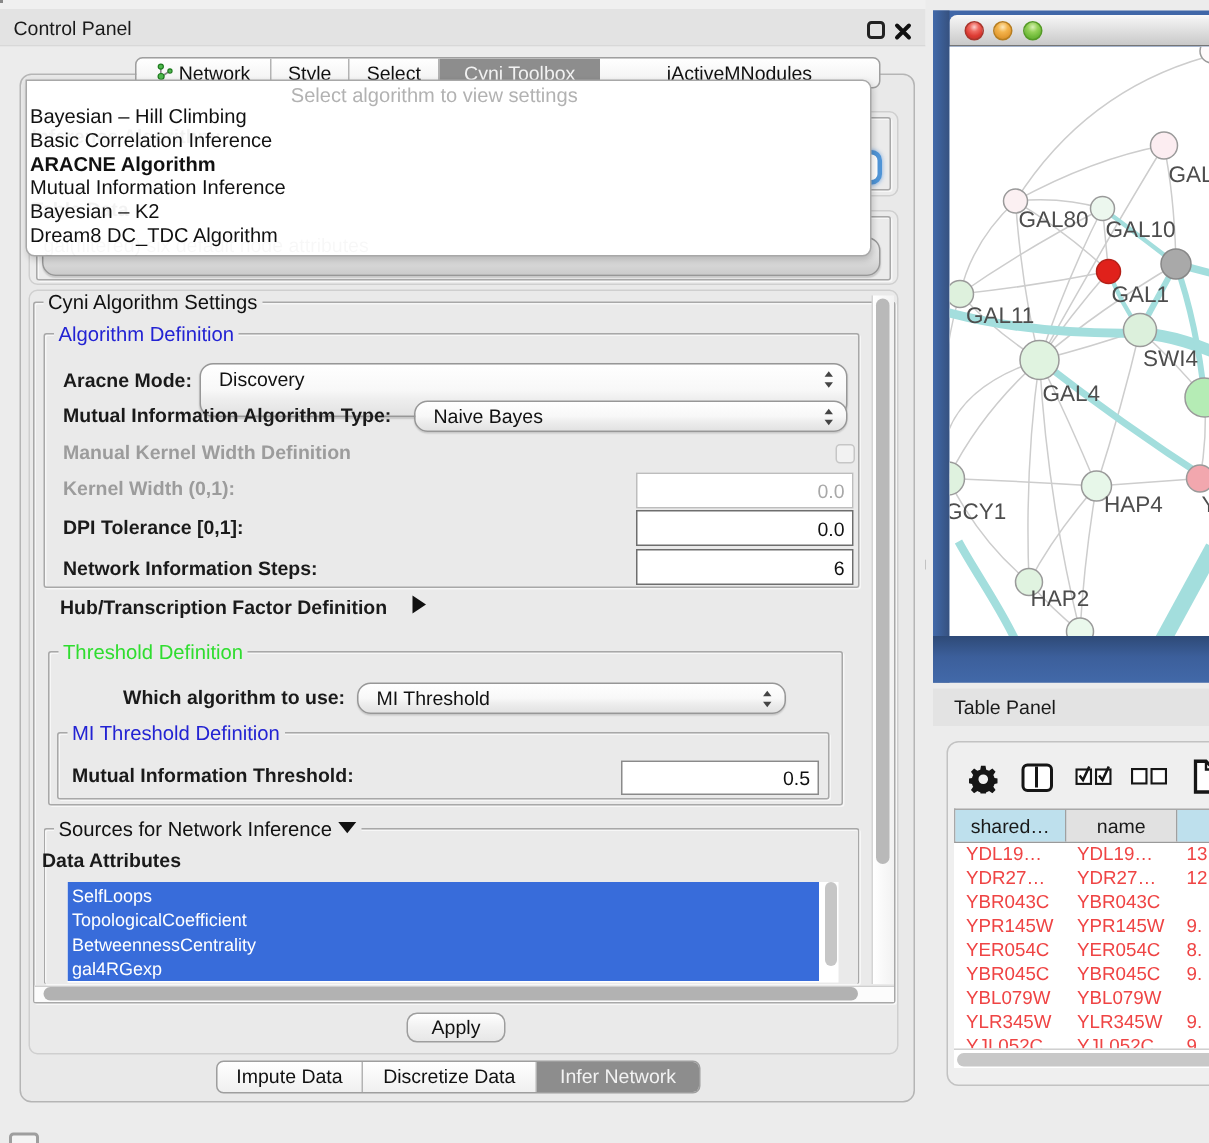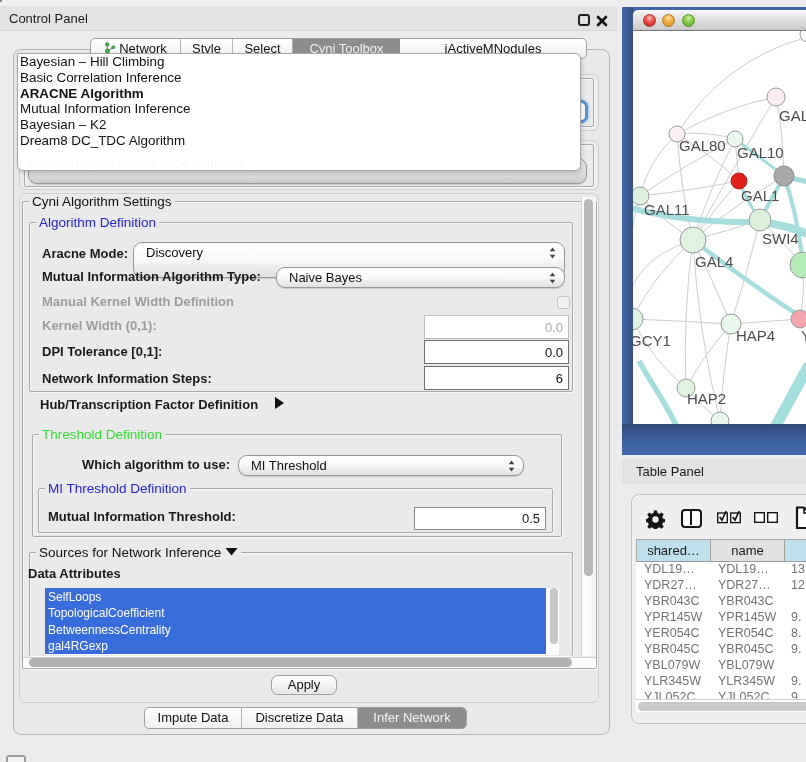--- a/index.html
+++ b/index.html
@@ -133,20 +133,21 @@
         <circle cx="9.3" cy="5.3" r="1.4" fill="#4db84d" stroke="#1f7a1f" stroke-width="0.8"></circle>
         <circle cx="3.4" cy="9" r="2" fill="#4db84d" stroke="#1f7a1f" stroke-width="0.8"></circle>
       </svg>Network</div>
   <div style="width:52px;text-align:center;line-height:19px;border-right:1px solid #b3b3b3;color:#111;">Style</div>
   <div style="width:60px;text-align:center;line-height:19px;border-right:1px solid #b3b3b3;color:#111;">Select</div>
   <div style="width:107px;text-align:center;line-height:19px;background:#8d8d8d;color:#f2f2f2;">Cyni Toolbox</div>
   <div style="flex:1;text-align:center;line-height:19px;color:#111;">jActiveMNodules</div>
 </div>
 
 <div class="abs" style="left:17px;top:53px;width:564px;height:118px;background:#fff;border:1px solid #a8a8a8;border-radius:0 6px 6px 6px;box-shadow:1px 2px 4px rgba(0,0,0,0.18);z-index:10;font-size:13.4px;">
+  <div style="text-align:center;color:#b2b2b2;padding-top:2px;height:16px;padding-right:19px;">Select algorithm to view settings</div>
   <div class="abs" style="left:3px;top:29px;font-size:13px;font-weight:bold;color:rgba(0,0,0,0.05);">Inference Algorithm:</div>
   <div class="abs" style="left:3px;top:78px;font-size:13px;font-weight:bold;color:rgba(0,0,0,0.05);">Table Data</div>
   <div class="abs" style="left:11px;top:102px;font-size:13px;color:rgba(0,0,0,0.03);">gal(filtered) six default node attributes</div>
   <div style="padding-left:2px;line-height:15.8px;color:#111;position:relative;">
     Bayesian – Hill Climbing<br>
     Basic Correlation Inference<br>
     <b>ARACNE Algorithm</b><br>
     Mutual Information Inference<br>
     Bayesian – K2<br>
     Dream8 DC_TDC Algorithm
@@ -276,21 +277,21 @@
   <path d="M2 1.5 L9 1.5 L14.5 7 L14.5 22 L2 22 Z" fill="#fff" stroke="#161616" stroke-width="2.2"></path>
   <path d="M9 1.5 L9 7 L14.5 7" fill="none" stroke="#161616" stroke-width="1.6"></path>
 </svg>
 
 <div class="abs" style="left:636px;top:539px;width:170px;height:23px;display:flex;font-size:13px;color:#1a1a1a;border-top:1px solid #a8a8a8;border-left:1px solid #a8a8a8;border-bottom:1px solid #9a9a9a;">
   <div style="width:74px;background:#bee0ed;border-right:1px solid #a0a0a0;text-align:center;line-height:22px;">shared…</div>
   <div style="width:74px;background:#e1e1e1;border-right:1px solid #a0a0a0;text-align:center;line-height:22px;">name</div>
   <div style="flex:1;background:#bee0ed;text-align:center;line-height:22px;"></div>
 </div>
 
-<div class="abs" style="left:636px;top:562px;width:170px;height:137px;background:#fff;overflow:hidden;font-size:12.5px;color:#737373;">
+<div class="abs" style="left:636px;top:562px;width:170px;height:137px;background:#fff;overflow:hidden;font-size:12.5px;color:#ef4444;">
   <div style="display:flex;line-height:15.95px;">
     <div style="width:82px;padding-left:8px;">YDL19…<br>YDR27…<br>YBR043C<br>YPR145W<br>YER054C<br>YBR045C<br>YBL079W<br>YLR345W<br>YJL052C</div>
     <div style="width:69px;">YDL19…<br>YDR27…<br>YBR043C<br>YPR145W<br>YER054C<br>YBR045C<br>YBL079W<br>YLR345W<br>YJL052C</div>
     <div style="flex:1;padding-left:4px;">13<br>12<br><br>9.<br>8.<br>9.<br><br>9.<br>9</div>
   </div>
 </div>
 
 <div class="abs" style="left:636px;top:699px;width:170px;height:13px;background:#fff;border-top:1px solid #d0d0d0;overflow:hidden;">
   <div style="position:absolute;left:2px;top:2px;width:300px;height:9px;background:#c8c8c8;border-radius:5px;"></div>
 </div>

